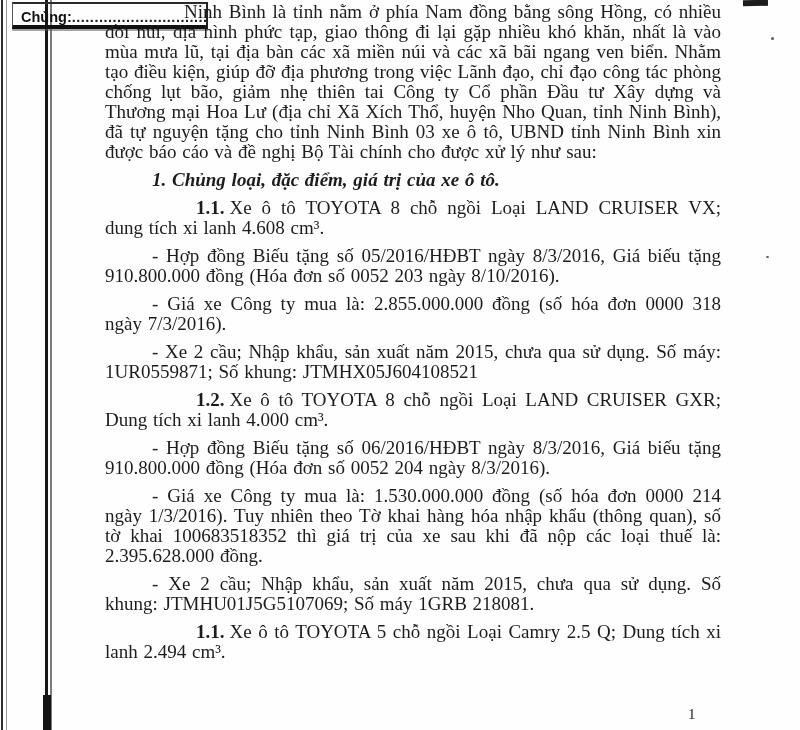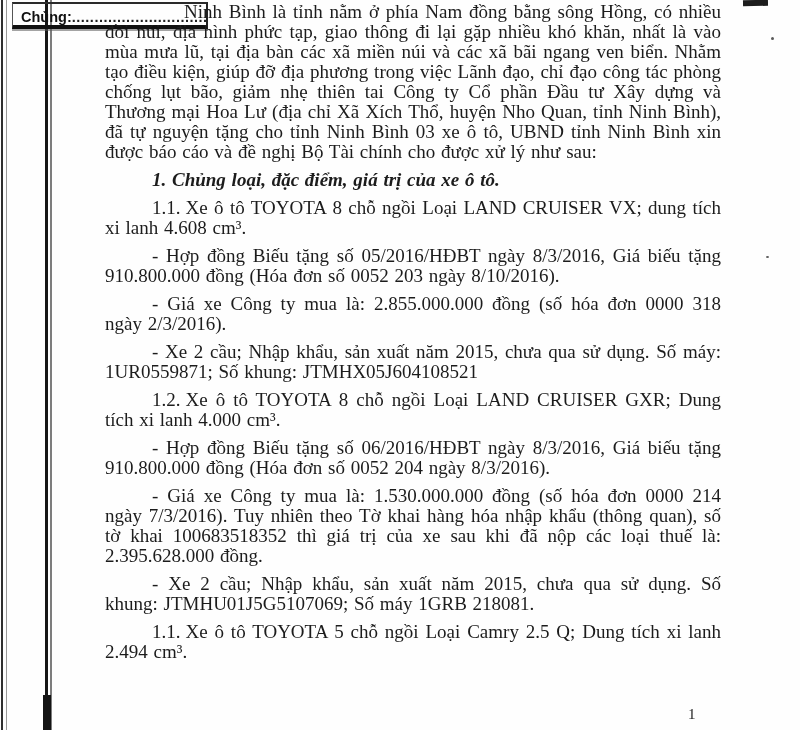--- a/index.html
+++ b/index.html
@@ -52,21 +52,21 @@
     position: absolute;
     left: 105px; top: 2px; width: 616px;
     text-align: justify;
     font-size: 19px;
     line-height: 20px;
     word-spacing: 1px;
   }
   .textblock p { margin: 0 0 8px 0; text-indent: 47px; }
   p.intro { text-indent: 79px; }
   p.heading { font-weight: bold; font-style: italic; }
-  .b { font-weight: normal; margin-right: 5px; }
+  .b { font-weight: bold; margin-right: 5px; margin-left: 44px; }
   .pagenum {
     position: absolute;
     left: 688px; top: 706px;
     font-size: 15px;
     color: #222;
   }
 </style>
 </head>
 <body>
 
@@ -88,26 +88,26 @@
   </div>
 
   <div class="textblock">
 
     <p class="intro">Ninh Bình là tỉnh nằm ở phía Nam đồng bằng sông Hồng, có nhiều đồi núi, địa hình phức tạp, giao thông đi lại gặp nhiều khó khăn, nhất là vào mùa mưa lũ, tại địa bàn các xã miền núi và các xã bãi ngang ven biển. Nhằm tạo điều kiện, giúp đỡ địa phương trong việc Lãnh đạo, chỉ đạo công tác phòng chống lụt bão, giảm nhẹ thiên tai Công ty Cổ phần Đầu tư Xây dựng và Thương mại Hoa Lư (địa chỉ Xã Xích Thổ, huyện Nho Quan, tỉnh Ninh Bình), đã tự nguyện tặng cho tỉnh Ninh Bình 03 xe ô tô, UBND tỉnh Ninh Bình xin được báo cáo và đề nghị Bộ Tài chính cho được xử lý như sau:</p>
 
     <p class="heading">1. Chủng loại, đặc điểm, giá trị của xe ô tô.</p>
 
     <p><span class="b">1.1.</span><span>Xe ô tô TOYOTA 8 chỗ ngồi Loại LAND CRUISER VX; dung tích xi lanh 4.608 cm³.</span></p>
     <p>- Hợp đồng Biếu tặng số 05/2016/HĐBT ngày 8/3/2016, Giá biếu tặng 910.800.000 đồng (Hóa đơn số 0052 203 ngày 8/10/2016).</p>
-    <p>- Giá xe Công ty mua là: 2.855.000.000 đồng (số hóa đơn 0000 318 ngày 2/3/2016).</p>
+    <p>- Giá xe Công ty mua là: 2.855.000.000 đồng (số hóa đơn 0000 318 ngày 7/3/2016).</p>
     <p>- Xe 2 cầu; Nhập khẩu, sản xuất năm 2015, chưa qua sử dụng. Số máy: 1UR0559871; Số khung: JTMHX05J604108521</p>
 
     <p><span class="b">1.2.</span><span>Xe ô tô TOYOTA 8 chỗ ngồi Loại LAND CRUISER GXR; Dung tích xi lanh 4.000 cm³.</span></p>
     <p>- Hợp đồng Biếu tặng số 06/2016/HĐBT ngày 8/3/2016, Giá biếu tặng 910.800.000 đồng (Hóa đơn số 0052 204 ngày 8/3/2016).</p>
-    <p>- Giá xe Công ty mua là: 1.530.000.000 đồng (số hóa đơn 0000 214 ngày 7/3/2016). Tuy nhiên theo Tờ khai hàng hóa nhập khẩu (thông quan), số tờ khai 100683518352 thì giá trị của xe sau khi đã nộp các loại thuế là: 2.395.628.000 đồng.</p>
+    <p>- Giá xe Công ty mua là: 1.530.000.000 đồng (số hóa đơn 0000 214 ngày 1/3/2016). Tuy nhiên theo Tờ khai hàng hóa nhập khẩu (thông quan), số tờ khai 100683518352 thì giá trị của xe sau khi đã nộp các loại thuế là: 2.395.628.000 đồng.</p>
     <p>- Xe 2 cầu; Nhập khẩu, sản xuất năm 2015, chưa qua sử dụng. Số khung: JTMHU01J5G5107069; Số máy 1GRB 218081.</p>
 
     <p><span class="b">1.1.</span><span>Xe ô tô TOYOTA 5 chỗ ngồi Loại Camry 2.5 Q; Dung tích xi lanh 2.494 cm³.</span></p>
 
   </div>
 
   <div class="pagenum">1</div>
 
 </div>
 

